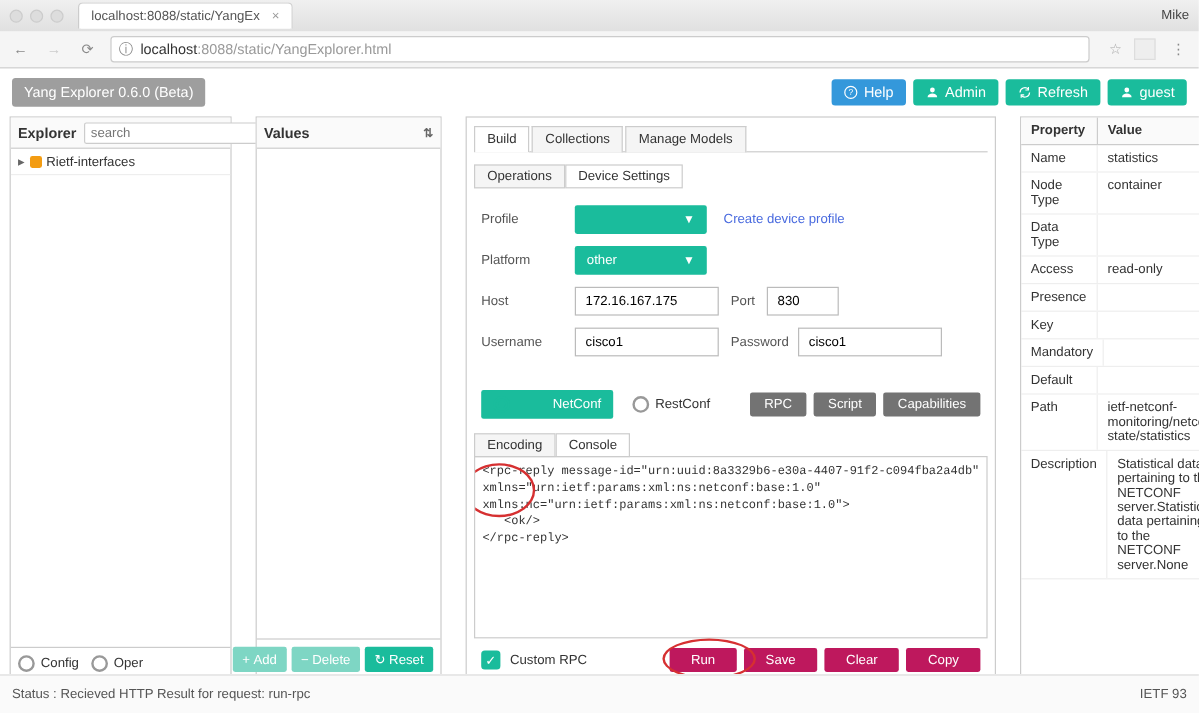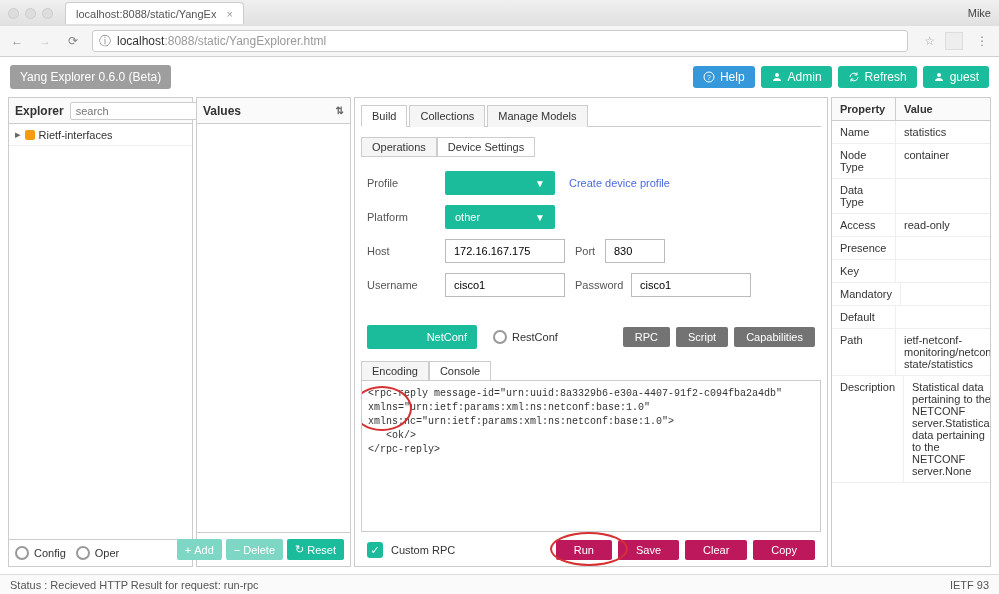--- a/index.html
+++ b/index.html
@@ -26,21 +26,21 @@
 
 .app-header { display: flex; align-items: center; padding: 8px 10px; }
 .app-badge { background: #9e9e9e; color: #fff; padding: 5px 10px; border-radius: 3px; font-size: 12px; }
 .hdr-right { margin-left: auto; display: flex; gap: 6px; }
 .hbtn { display: inline-flex; align-items: center; gap: 5px; padding: 4px 10px; border-radius: 3px; color: #fff; font-size: 12px; cursor: pointer; }
 .hbtn.teal { background: #1abc9c; }
 .hbtn.blue { background: #3498db; }
 .hbtn svg { width: 12px; height: 12px; }
 
 
-.main { display: flex; height: calc(100% - 56px - 46px - 22px); padding: 0 8px; gap: 3px; }
+.main { display: flex; height: calc(100% - 56px - 46px - 22px); padding: 0 8px; gap: 20px; }
 .panel { border: 1px solid #ccc; background: #fff; display: flex; flex-direction: column; }
 .explorer { width: 185px; }
 .values { width: 155px; }
 .center { flex: 1; }
 .props { width: 160px; }
 
 .panel-head { display: flex; align-items: center; height: 26px; padding: 0 6px; border-bottom: 1px solid #ccc; background: #fafafa; font-weight: bold; font-size: 12px; }
 .panel-head input { flex: 1; height: 18px; border: 1px solid #ccc; border-radius: 2px; padding: 0 5px; font-size: 11px; margin-left: 6px; }
 .values-head { justify-content: space-between; }
 .sort-icons { font-size: 10px; color: #666; }
@@ -99,21 +99,21 @@
 
 .exp-footer { padding: 6px; display: flex; align-items: flex-end; gap: 10px; border-top: 1px solid #ccc; font-size: 11px; }
 .exp-footer .radio .r { border-color: #999; }
 .exp-footer-btns { margin-left: auto; display: flex; gap: 4px; }
 .ebtn { padding: 4px 8px; border-radius: 2px; font-size: 11px; color: #fff; display: flex; align-items: center; gap: 3px; cursor: pointer; }
 .ebtn.add { background: #7ed6c4; }
 .ebtn.del { background: #7ed6c4; }
 .ebtn.reset { background: #1abc9c; }
 
 
-.status { position: absolute; bottom: 0; left: 0; right: 0; height: 20px; padding: 0 10px; display: flex; align-items: center; font-size: 11px; color: #555; border-top: 1px solid #ddd; background: #fafafa; }
+.status { position: absolute; bottom: 0; left: 0; right: 0; height: 32px; padding: 0 10px; display: flex; align-items: center; font-size: 11px; color: #555; border-top: 1px solid #ddd; background: #fafafa; }
 .status .r { margin-left: auto; }
 </style>
 </head>
 <body>
 
 <div class="browser-chrome">
   <div class="titlebar">
     <div class="traffic">
         <span></span>
         <span></span>

